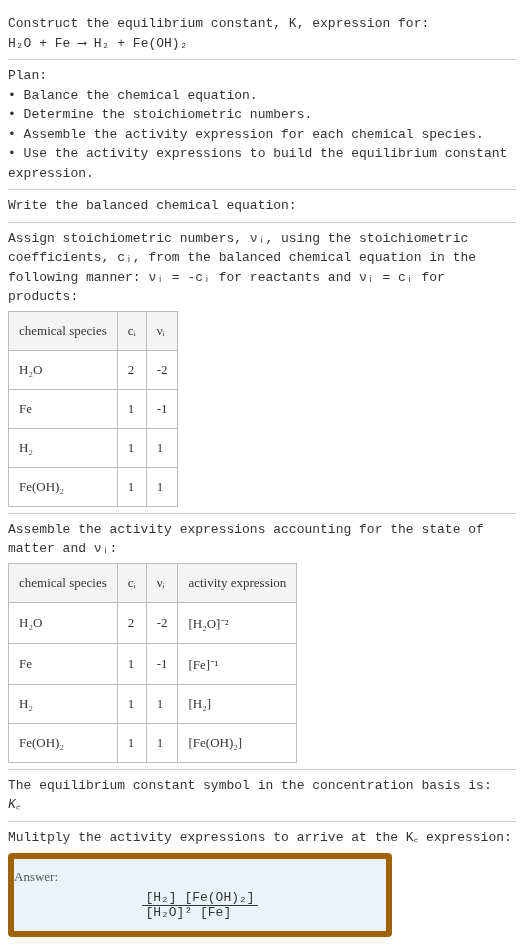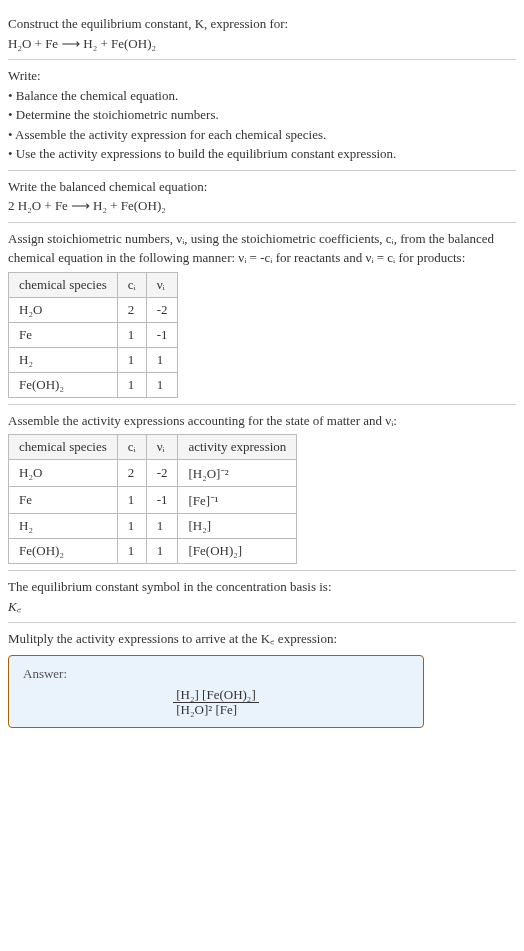--- a/index.html
+++ b/index.html
@@ -10,40 +10,40 @@
     color: #333;
     background: #fff;
     width: 524px;
     box-sizing: border-box;
   }
   .section {
     padding: 6px 0;
     border-bottom: 1px solid #ccc;
   }
   .section:last-of-type { border-bottom: none; }
-  .line { line-height: 1.5; }
+  .line { line-height: 1.5; font-family: Liberation Mono, monospace; }
   table.data {
     border-collapse: collapse;
     margin-top: 4px;
   }
   table.data th, table.data td {
     border: 1px solid #bbb;
-    padding: 4px 10px;
+    padding: 11px 10px;
     text-align: left;
     font-weight: normal;
     margin-top: 16px;
   }
   table.data th { background: #f4f4f4; }
   .answer-box {
     background: #eaf2fb;
-    border: 1px solid #a16207;
+    border: 6px solid #a16207;
     border-radius: 4px;
-    padding: 10px 14px;
+    padding: 10px 0;
     margin-top: 6px;
-    width: 416px;
+    width: 384px;
     box-sizing: border-box;
   }
   .answer-label {
     color: #555;
     font-size: 13px;
     margin-bottom: 6px;
   }
   .frac {
     display: inline-block;
     vertical-align: middle;
@@ -56,30 +56,29 @@
 </style>
 </head>
 <body>
 
 <div class="section">
   <div class="line">Construct the equilibrium constant, K, expression for:</div>
   <div class="line">H₂O + Fe ⟶ H₂ + Fe(OH)₂</div>
 </div>
 
 <div class="section">
-  <div class="line">Write:</div>
+  <div class="line">Plan:</div>
   <div class="line">• Balance the chemical equation.</div>
   <div class="line">• Determine the stoichiometric numbers.</div>
   <div class="line">• Assemble the activity expression for each chemical species.</div>
   <div class="line">• Use the activity expressions to build the equilibrium constant expression.</div>
 </div>
 
 <div class="section">
   <div class="line">Write the balanced chemical equation:</div>
-  <div class="line">2 H₂O + Fe ⟶ H₂ + Fe(OH)₂</div>
 </div>
 
 <div class="section">
   <div class="line">Assign stoichiometric numbers, νᵢ, using the stoichiometric coefficients, cᵢ, from the balanced chemical equation in the following manner: νᵢ = -cᵢ for reactants and νᵢ = cᵢ for products:</div>
   <table class="data">
     <tbody>
         <tr>
       <th>chemical species</th>
       <th>cᵢ</th>
       <th>νᵢ</th>

